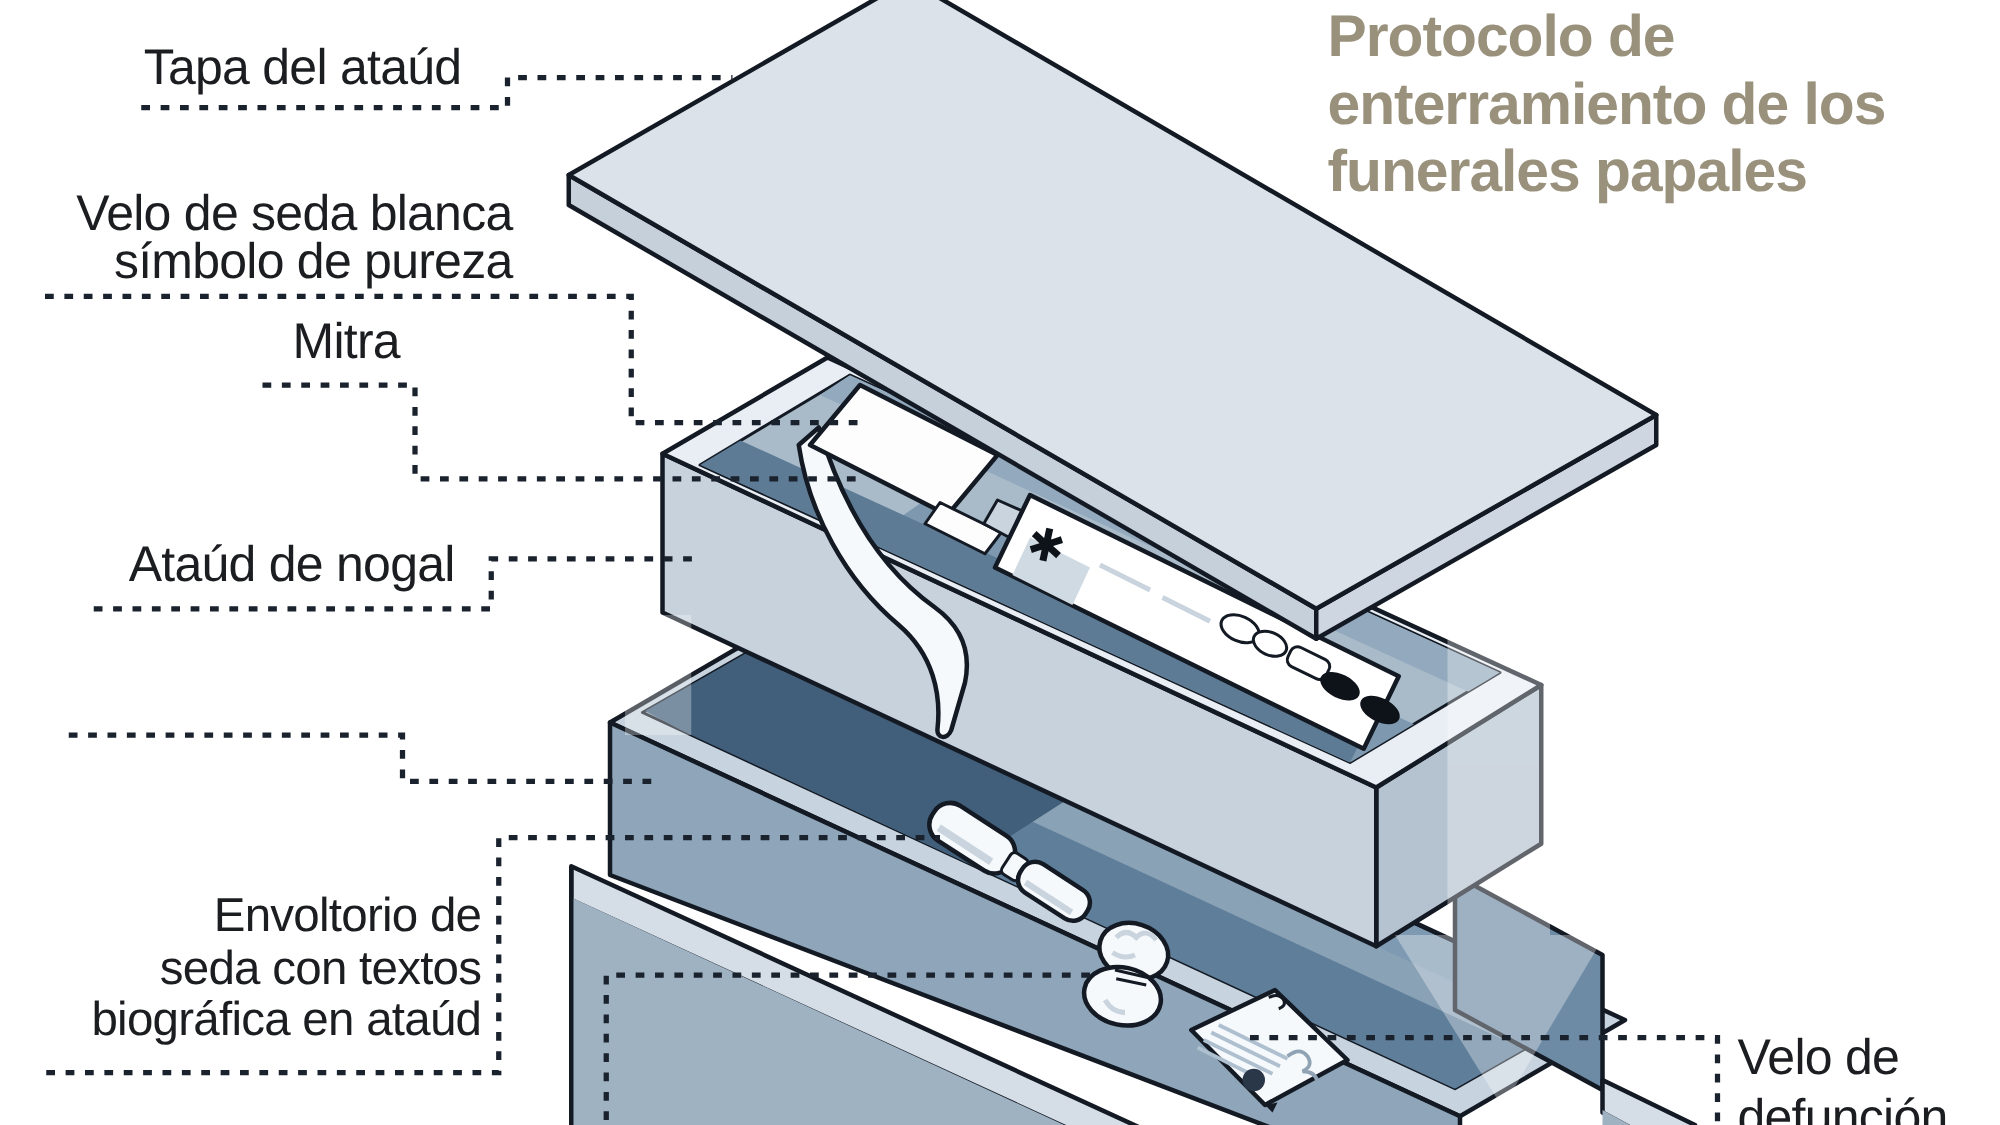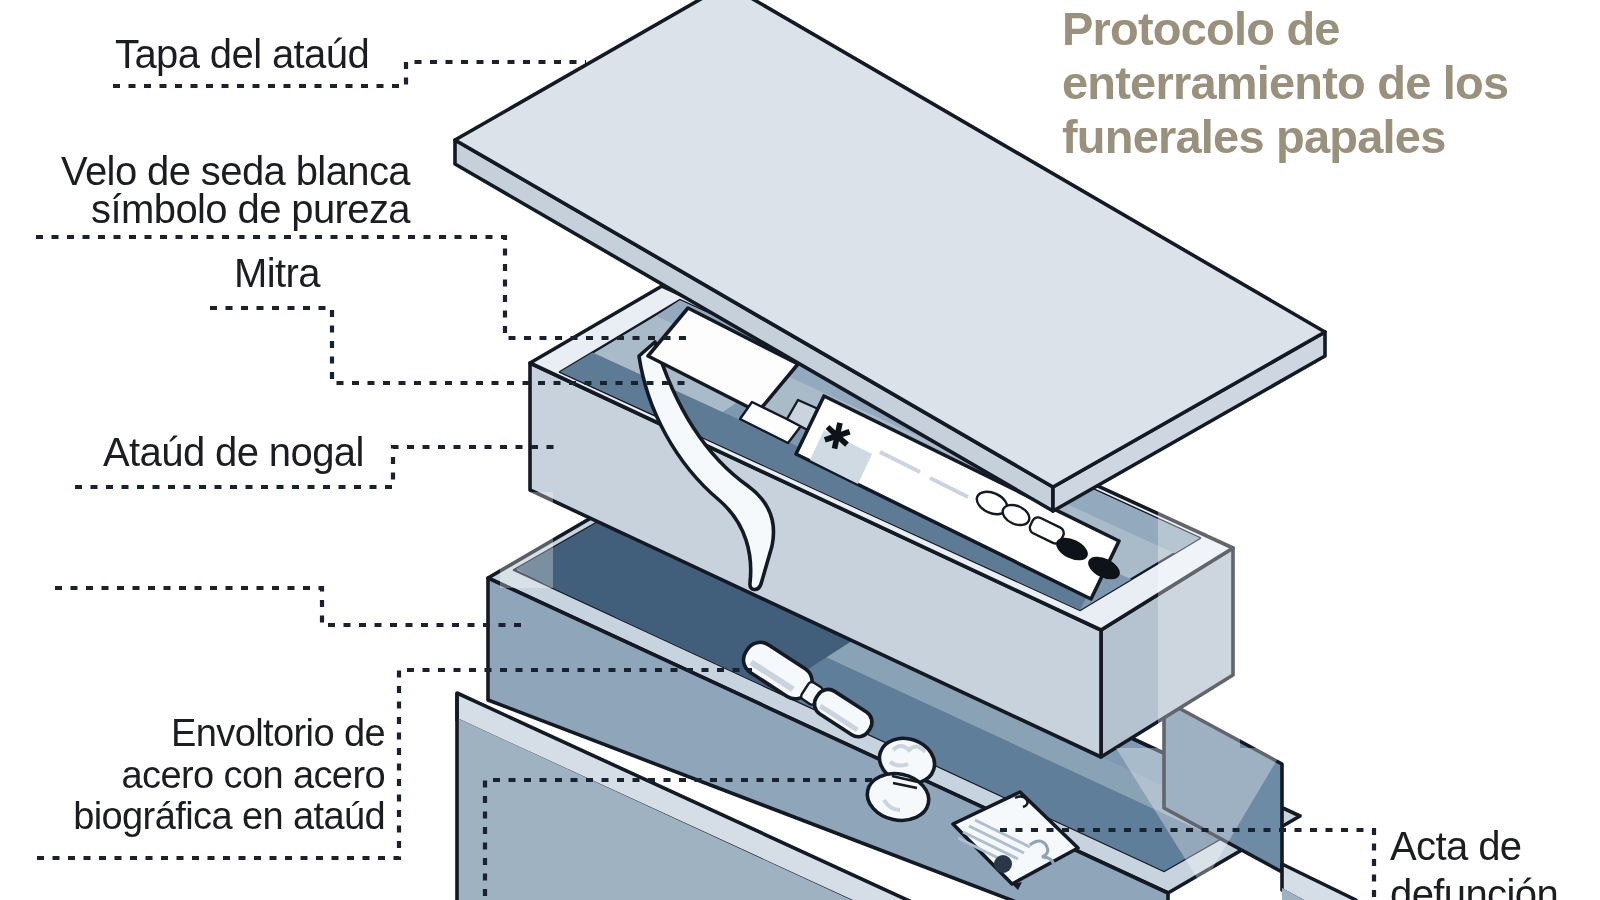--- a/index.html
+++ b/index.html
@@ -187,22 +187,22 @@
     <span class="ln">Mitra</span>
   </div>
 
   <div class="lbl" id="lbl-nogal">
     <span class="ln">Ataúd de nogal</span>
   </div>
 
 
   <div class="lbl right" id="lbl-envoltorio">
     <span class="ln">Envoltorio de</span>
-    <span class="ln">acero con acero</span>
+    <span class="ln">seda con textos</span>
     <span class="ln">biográfica en ataúd</span>
   </div>
 
   <div class="lbl" id="lbl-acta">
-    <span class="ln">Acta de</span>
+    <span class="ln">Velo de</span>
     <span class="ln">defunción</span>
   </div>
 
 </div>
 
 </body></html>

